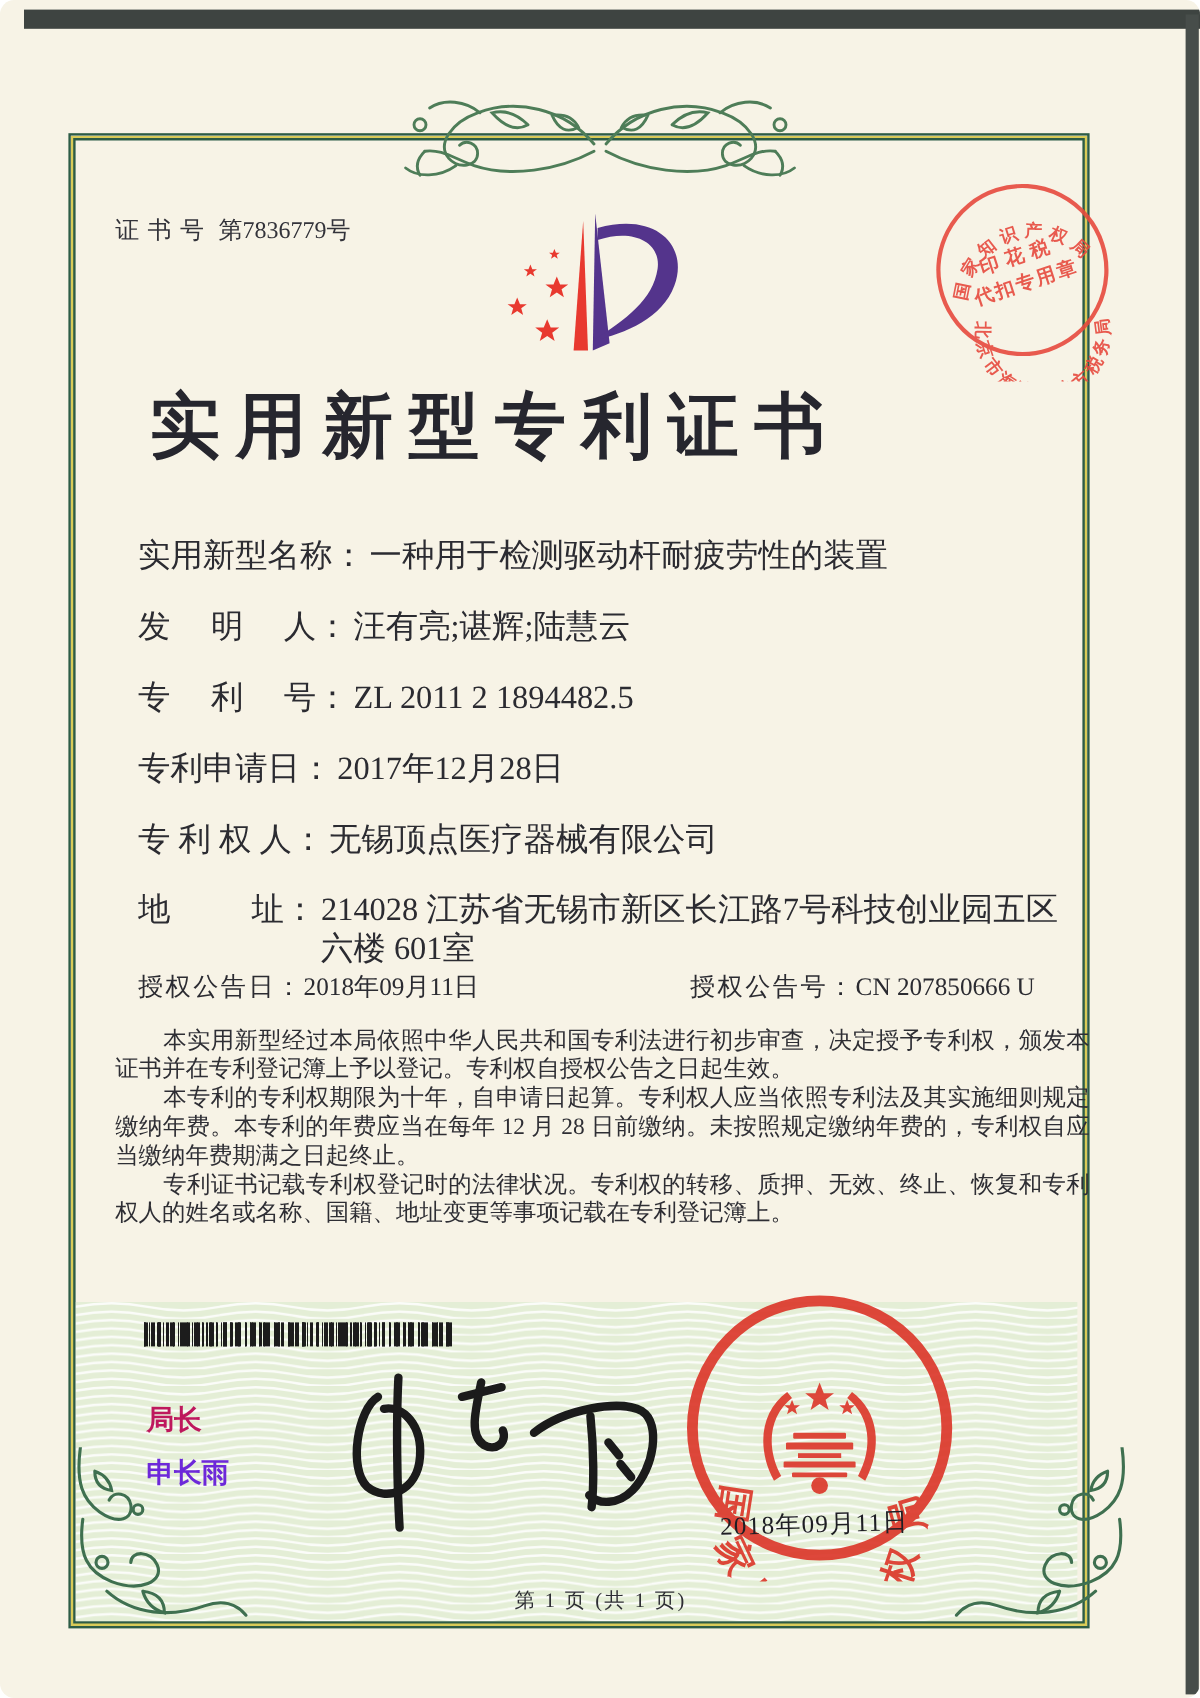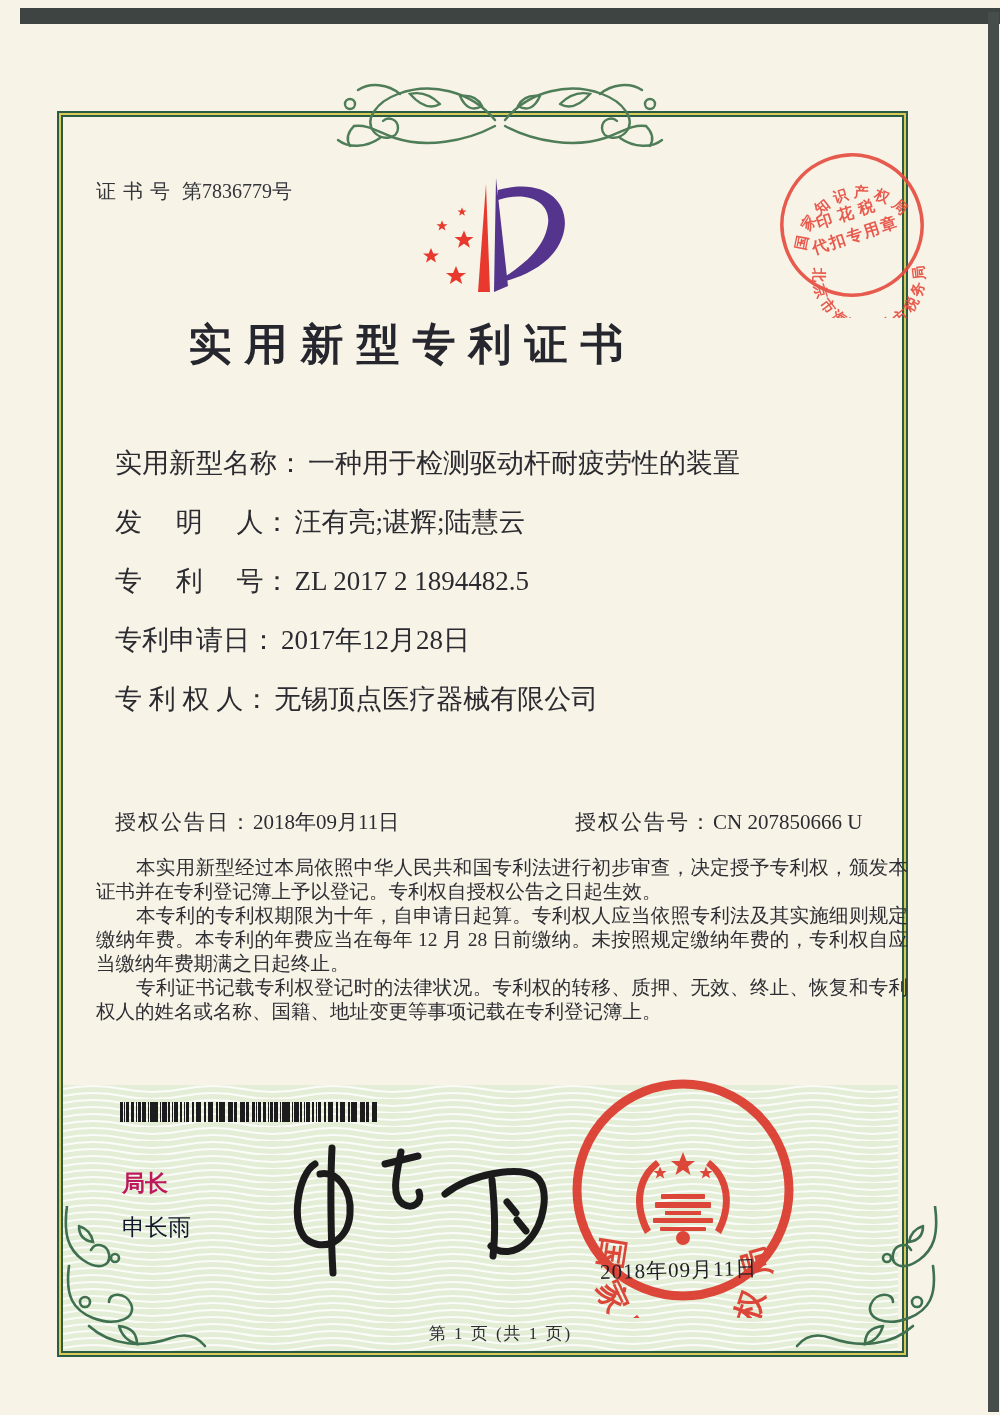--- a/index.html
+++ b/index.html
@@ -1,46 +1,46 @@
 <!DOCTYPE html>
 <html><head>
 <meta charset="utf-8">
 <style>
   html,body{margin:0;padding:0;background:#ffffff;}
   .canvas{position:relative;width:1000px;height:1415px;background:#f7f3e6;overflow:hidden;
-          font-family:"Liberation Serif","DejaVu Serif",serif;color:#2b2b31;}
+          font-family:"Liberation Serif","DejaVu Serif",serif;color:#2b2b31;border-radius:12px;}
   .edge-top{position:absolute;left:20px;top:8px;width:980px;height:16px;background:#3e4441;}
   .edge-right{position:absolute;right:1px;top:12px;width:11px;height:1400px;background:#474d4a;}
   .frame{position:absolute;left:57px;top:111px;width:847px;height:1242px;
          border:2px solid #2d5c46;
          box-shadow: inset 0 0 0 2px #d9cb58, inset 0 0 0 4px #2d5c46;}
   .panel{position:absolute;left:63px;top:1085px;width:835px;height:266px;}
   .certno{position:absolute;left:96px;top:178px;font-size:20px;color:#33333a;}
   .certno .sp{letter-spacing:7px;}
   .title{position:absolute;left:57px;top:316px;width:711px;text-align:center;
-         font-size:43px;font-weight:bold;letter-spacing:13px;color:#26262e;}
+         font-size:59px;font-weight:bold;letter-spacing:13px;color:#26262e;}
   .logo{position:absolute;left:398px;top:162px;}
   .frow{position:absolute;left:115px;display:flex;font-size:27px;line-height:32px;}
   .flabel{flex:0 0 146px;white-space:nowrap;}
   .fvalue{margin-left:4px;width:640px;}
   .grant-date{position:absolute;left:115px;top:808px;font-size:21px;}
   .grant-no{position:absolute;left:563px;top:808px;font-size:21px;margin-left:12px;}
   .glabel{letter-spacing:2px;}
   .bodytext{position:absolute;left:96px;top:856px;width:812px;}
   .bodytext p{margin:0;font-size:19.5px;line-height:24px;text-align:justify;
               text-indent:40px;color:#2e2e34;}
   .barcode{position:absolute;left:120px;top:1102px;width:258px;height:20px;
     background:
       repeating-linear-gradient(90deg,#1c1c1c 0 2px,rgba(0,0,0,0) 2px 6px),
       repeating-linear-gradient(90deg,#1c1c1c 0 3px,rgba(0,0,0,0) 3px 11px),
       repeating-linear-gradient(90deg,#1c1c1c 0 1px,rgba(0,0,0,0) 1px 4px);}
   .boss-title{position:absolute;left:122px;top:1168px;font-size:23px;font-weight:600;
       font-family:"Liberation Sans","DejaVu Sans",sans-serif;color:#be185d;}
-  .boss-name{position:absolute;left:122px;top:1212px;font-size:23px;font-weight:400;
-      font-family:"Liberation Sans","DejaVu Sans",sans-serif;color:#0f172a;}
+  .boss-name{position:absolute;left:122px;top:1212px;font-size:23px;font-weight:700;
+      font-family:"Liberation Sans","DejaVu Sans",sans-serif;color:#6d28d9;}
   .sig{position:absolute;left:255px;top:1124px;}
   .seal{position:absolute;left:560px;top:1068px;}
   .seal-date{position:absolute;left:600px;top:1256px;font-size:21px;letter-spacing:1px;
       color:#1e1e24;transform:rotate(-1.5deg);}
   .taxstamp{position:absolute;left:765px;top:138px;}
   .footer{position:absolute;left:57px;top:1322px;width:847px;text-align:center;
       font-size:17px;letter-spacing:2px;color:#2e2e34;margin-left:20px;}
   .orn-top{position:absolute;left:315px;top:76px;}
   .orn-bl{position:absolute;left:59px;top:1206px;}
   .orn-br{position:absolute;left:793px;top:1206px;transform:scaleX(-1);}
@@ -130,29 +130,33 @@
   <div class="frow" style="top:447px">
     <span class="flabel">实用新型名称：</span>
     <span class="fvalue">一种用于检测驱动杆耐疲劳性的装置</span>
   </div>
   <div class="frow" style="top:506px">
     <span class="flabel">发　 明　 人：</span>
     <span class="fvalue">汪有亮;谌辉;陆慧云</span>
   </div>
   <div class="frow" style="top:565px">
     <span class="flabel">专　 利　 号：</span>
-    <span class="fvalue">ZL 2017 2 1894482.5</span>
+    <span class="fvalue">ZL 2011 2 1894482.5</span>
   </div>
   <div class="frow" style="top:624px">
     <span class="flabel">专利申请日：</span>
     <span class="fvalue">2017年12月28日</span>
   </div>
   <div class="frow" style="top:683px">
     <span class="flabel">专 利 权 人：</span>
     <span class="fvalue">无锡顶点医疗器械有限公司</span>
+  </div>
+  <div class="frow" style="top:742px">
+    <span class="flabel">地　 　 址：</span>
+    <span class="fvalue" style="width:620px">214028 江苏省无锡市新区长江路7号科技创业园五区六楼 601室</span>
   </div>
 
   <div class="grant-date">
     <span class="glabel">授权公告日：</span><span>2018年09月11日</span>
   </div>
   <div class="grant-no">
     <span class="glabel">授权公告号：</span><span>CN 207850666 U</span>
   </div>
 
   <div class="bodytext">

